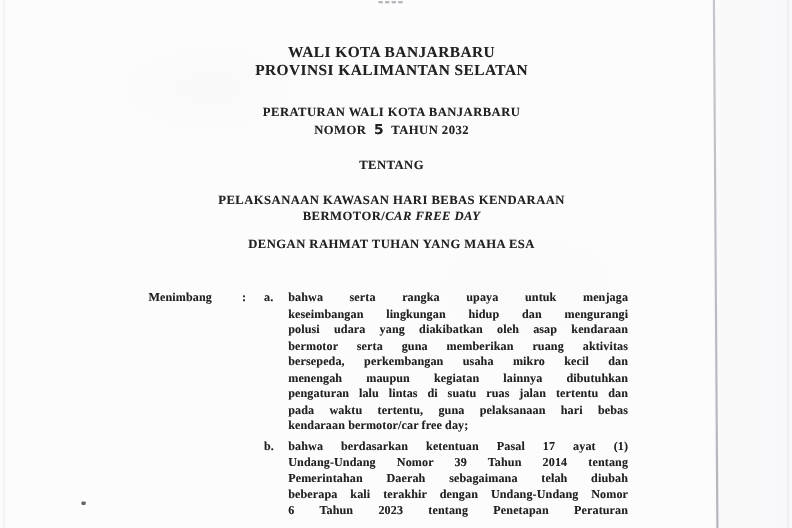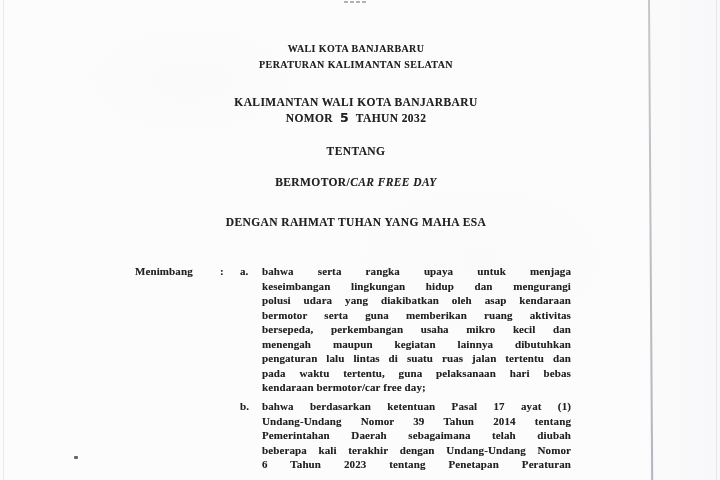--- a/index.html
+++ b/index.html
@@ -44,21 +44,21 @@
   .dust-speck {
     position: absolute; left: 74px; top: 456px; width: 4px; height: 3px;
     background: #63666a; border-radius: 1px;
   }
 
   .col {
     position: absolute; left: 135px; width: 442px; text-align: center;
     font-weight: 700; letter-spacing: 0.4px;
     text-shadow: 0 0 0.5px rgba(30,30,30,0.35);
   }
-  .h-block1 { top: 41px; font-size: 10px; line-height: 15.5px; }
+  .h-block1 { top: 41px; font-size: 14px; line-height: 15.5px; }
   .h-block2 { top: 95px; font-size: 11.5px; line-height: 15px; }
   .h-tentang { top: 145px; font-size: 11.5px; }
   .h-subject { top: 175px; font-size: 11.5px; line-height: 14.5px; }
   .h-invocation { top: 216px; font-size: 11.5px; }
   .h-issuer { top: 242px; font-size: 11.5px; }
   .typed-number {
     font-family: "DejaVu Sans", sans-serif;
     font-size: 12.5px; font-weight: 600;
     margin: 0 7px; letter-spacing: 0;
   }
@@ -93,33 +93,34 @@
   <div class="top-cut-marks">
     <span></span>
       <span></span>
       <span></span>
       <span></span>
   </div>
   <div class="dust-speck"></div>
 
   <div class="col h-block1">
     <div>WALI KOTA BANJARBARU</div>
-    <div>PERATURAN KALIMANTAN SELATAN</div>
+    <div>PROVINSI KALIMANTAN SELATAN</div>
   </div>
 
   <div class="col h-block2">
-    <div>KALIMANTAN WALI KOTA BANJARBARU</div>
+    <div>PERATURAN WALI KOTA BANJARBARU</div>
     <div>
       <span>NOMOR</span><span class="typed-number">5</span><span>TAHUN 2032</span>
     </div>
   </div>
 
   <div class="col h-tentang">TENTANG</div>
 
   <div class="col h-subject">
+    <div>PELAKSANAAN KAWASAN HARI BEBAS KENDARAAN</div>
     <div>
       <span>BERMOTOR/</span><span class="italic">CAR FREE DAY</span>
     </div>
   </div>
 
   <div class="col h-invocation">DENGAN RAHMAT TUHAN YANG MAHA ESA</div>
 
 
   <div class="menimbang">
     <div class="m-label">Menimbang</div>

